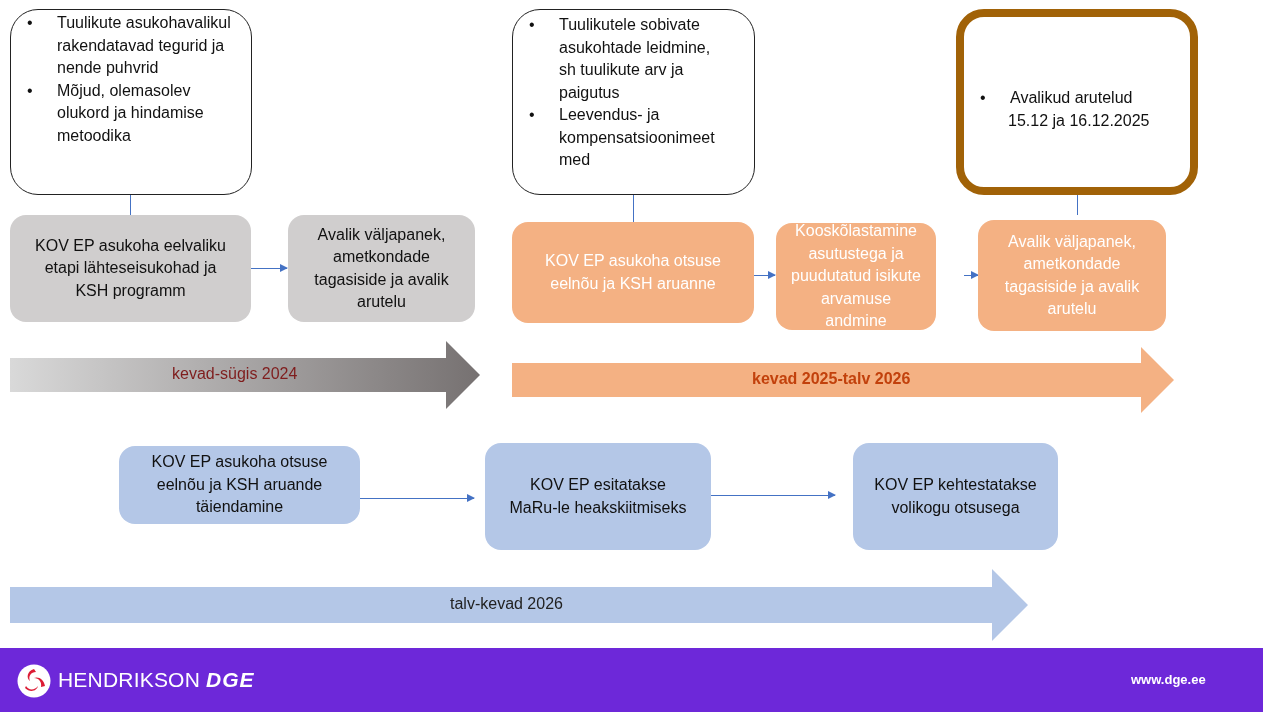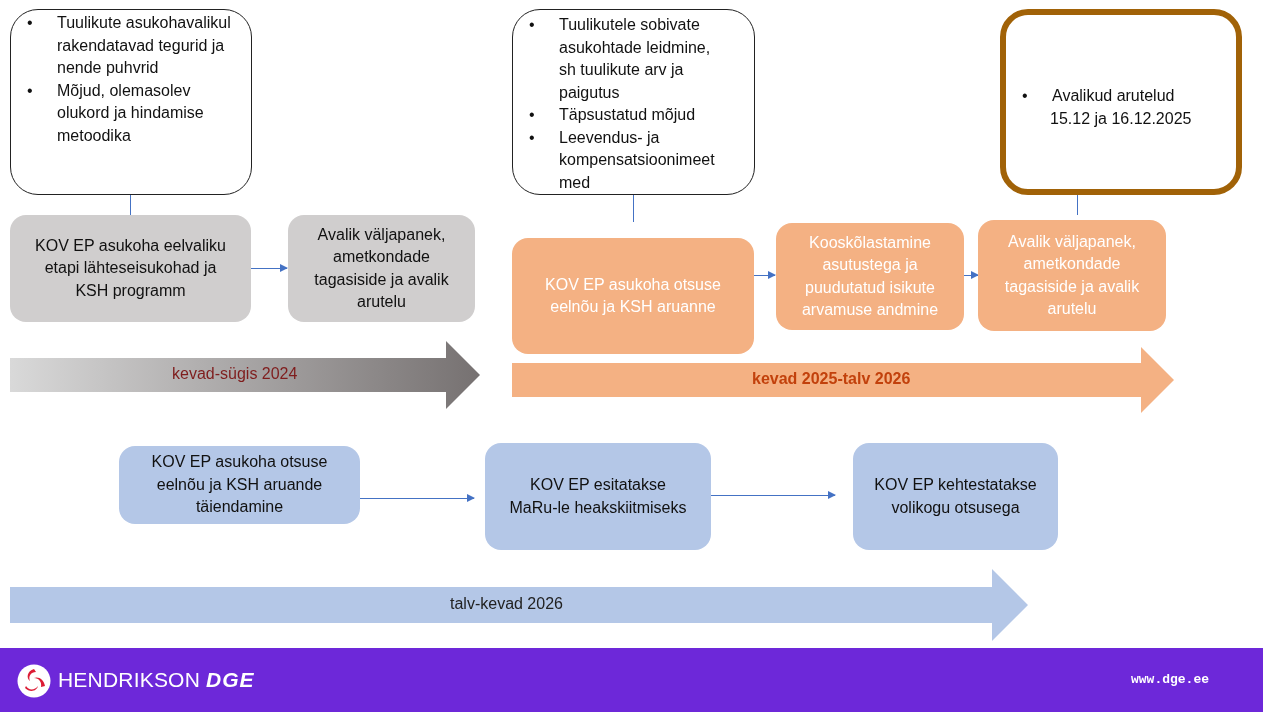--- a/index.html
+++ b/index.html
@@ -1,34 +1,34 @@
 <!DOCTYPE html>
 <html><head>
 <meta charset="utf-8">
 <style>
   html, body { margin:0; padding:0; }
   body { width:1263px; height:712px; position:relative; background:#ffffff; font-family:"Liberation Sans", sans-serif; overflow:hidden; }
   .abs { position:absolute; }
   .note { position:absolute; background:#fff; border:1.5px solid #222; border-radius:28px; box-sizing:border-box; font-size:16px; line-height:22.5px; color:#111; }
-  .note.red { border:6px solid #a16207;margin-left:44px; }
+  .note.red { border:8px solid #a16207; }
   .note ul { margin:0; padding:0; list-style:none; }
   .note li { position:relative; padding-left:46px; }
   .note li::before { content:"\2022"; position:absolute; left:16px; top:0; }
   .box { position:absolute; border-radius:16px; display:flex; align-items:center; justify-content:center; text-align:center; box-sizing:border-box; font-size:16px; line-height:22.5px; padding:0 10px; }
   .grey { background:#d0cece; color:#111; }
   .orange { background:#f4b183; color:#fff; }
   .blue { background:#b4c7e7; color:#111; }
   .vline { position:absolute; width:1px; background:#4472c4; }
   .conn { position:absolute; height:1px; background:#4472c4; }
   .conn::after { content:""; position:absolute; right:-1px; top:-4px; border-left:8px solid #4472c4; border-top:4.5px solid transparent; border-bottom:4.5px solid transparent; }
   .band-label { position:absolute; font-size:16px; }
   .footer { position:absolute; left:0; top:648px; width:1263px; height:64px; background:#6d28d9; }
   .logo-text { position:absolute; left:58px; top:20px; color:#fff; font-size:21px; letter-spacing:0.2px; }
   .logo-text b { font-style:italic; font-weight:900; letter-spacing:1px; }
-  .url { position:absolute; left:1131px; top:24px; color:#fff; font-size:13px; font-weight:bold;font-family:Liberation Mono, monospace; }
+  .url { position:absolute; left:1131px; top:24px; color:#fff; font-size:13px; font-weight:bold; }
 </style>
 </head>
 <body>
 
 <div class="note" style="left:10px;top:9px;width:242px;height:186px;padding-top:2px;">
   <ul>
     <li style="padding-right:6px;">Tuulikute asukohavalikul rakendatavad tegurid ja nende puhvrid</li>
     <li style="padding-right:6px;">Mõjud, olemasolev olukord ja hindamise metoodika</li>
   </ul>
 </div>
@@ -54,45 +54,44 @@
 <div class="band-label" style="left:172px;top:365px;color:#7f1d1d;">kevad-sügis 2024</div>
 
 <div class="note" style="left:512px;top:9px;width:243px;height:186px;padding-top:4px;">
   <ul>
     <li>
       <div>Tuulikutele sobivate</div>
       <div>asukohtade leidmine,</div>
       <div>sh tuulikute arv ja</div>
       <div>paigutus</div>
     </li>
-    <li>Täpsustatud mõjud</li>
     <li>
       <div>Leevendus- ja</div>
       <div>kompensatsioonimeet</div>
       <div>med</div>
     </li>
   </ul>
 </div>
 <div class="vline" style="left:633px;top:195px;height:27px;"></div>
 
 <div class="note red" style="left:956px;top:9px;width:242px;height:186px;padding-top:70px;">
   <ul>
     <li style="padding-left:46px;">
       <div>Avalikud arutelud</div>
       <div style="margin-left:-2px;">15.12 ja 16.12.2025</div>
     </li>
   </ul>
 </div>
 <div class="vline" style="left:1077px;top:195px;height:20px;"></div>
 
-<div class="box orange" style="left:512px;top:238px;width:242px;height:116px;padding:0 16px;">
+<div class="box orange" style="left:512px;top:222px;width:242px;height:101px;padding:0 16px;">
     <span>KOV EP asukoha otsuse eelnõu ja KSH aruanne</span>
   </div>
 <div class="conn" style="left:754px;top:275px;width:21px;"></div>
-<div class="box orange" style="left:776px;top:223px;width:188px;height:107px;padding:12px 14px;">
+<div class="box orange" style="left:776px;top:223px;width:160px;height:107px;padding:12px 14px;">
     <span>Kooskõlastamine asutustega ja puudutatud isikute arvamuse andmine</span>
   </div>
 <div class="conn" style="left:964px;top:275px;width:14px;"></div>
 <div class="box orange" style="left:978px;top:220px;width:188px;height:111px;padding:0 12px;">
     <span>Avalik väljapanek, ametkondade tagasiside ja avalik arutelu</span>
   </div>
 
 <svg class="abs" style="left:512px;top:347px;" width="664" height="68" viewBox="0 0 664 68">
   <polygon points="0,16 629,16 629,0 662,33 629,66 629,50 0,50" fill="#f4b183"></polygon>
 </svg>

